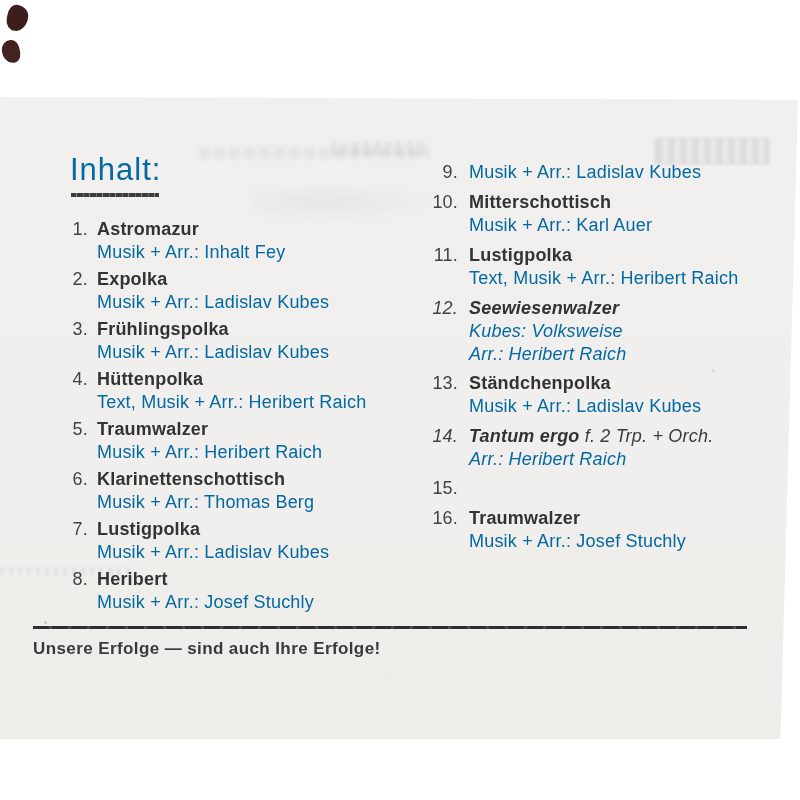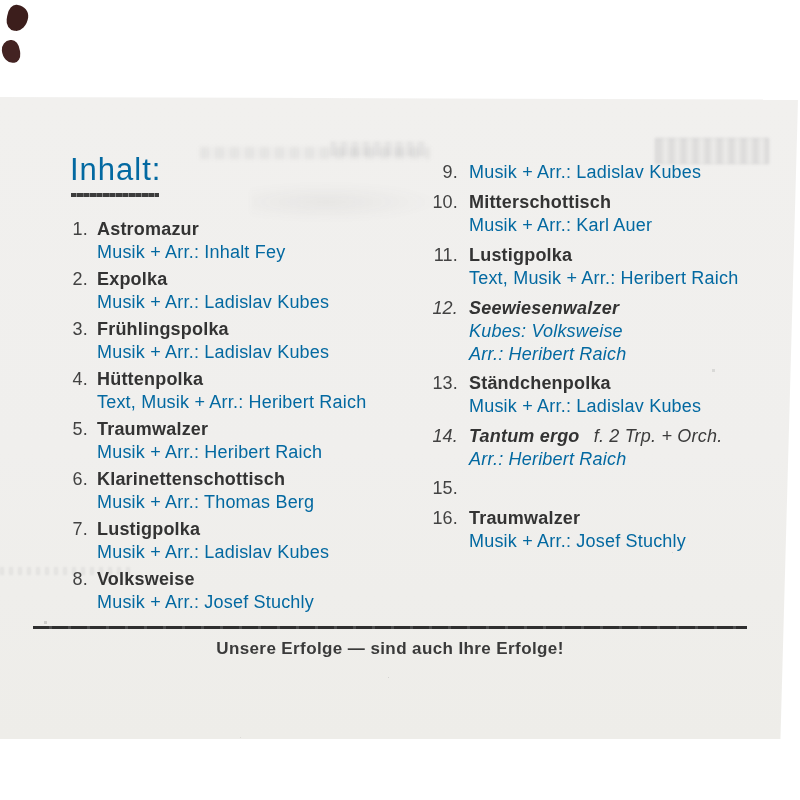--- a/index.html
+++ b/index.html
@@ -53,30 +53,30 @@
   .col{position:absolute;}
   .col-left{left:62px;top:218px;width:345px;}
   .col-right{left:430px;top:161px;width:350px;}
   .item{display:flex;line-height:23px;font-size:18px;color:#3e3e3e;letter-spacing:.2px;}
   .col-left .item{margin-bottom:4px;}
   .col-right .item{margin-bottom:7px;}
   .col-right .item.three{margin-bottom:6px;font-style:italic;}
   .num{width:26px;text-align:right;flex:0 0 26px;margin-right:9px;color:#424242;}
   .col-right .num{width:28px;flex-basis:28px;margin-right:11px;}
   .title .tb{font-weight:bold;color:#333333;}
-  .title .tr{font-weight:normal;color:#3c3c3c;margin-left:9px;}
+  .title .tr{font-weight:normal;color:#3c3c3c;}
   .credit{color:#0369a1;}
   
   .divider{
     position:absolute;left:33px;top:626px;width:714px;height:3px;
     background:repeating-linear-gradient(90deg,#2f2f2f 0 16px,#4c4c4c 16px 19px);
   }
   .slogan{
     position:absolute;left:33px;top:639px;width:714px;
-    text-align:center;font-size:17px;font-weight:bold;color:#3a3a3a;letter-spacing:.4px;
+    text-align:left;font-size:17px;font-weight:bold;color:#3a3a3a;letter-spacing:.4px;
   }
   
   .specks{position:absolute;left:0;top:0;width:1px;height:1px;background:transparent;
     box-shadow:45px 525px 0 1px rgba(60,60,60,.18),
                713px 273px 0 1px rgba(60,60,60,.12),
                388px 580px 0 0 rgba(60,60,60,.15),
                598px 176px 0 0 rgba(60,60,60,.14),
                120px 350px 0 0 rgba(60,60,60,.10),
                672px 455px 0 0 rgba(60,60,60,.12),
                240px 640px 0 0 rgba(60,60,60,.10);}
@@ -160,21 +160,21 @@
     <div class="body">
       <div class="title"><span class="tb">Lustigpolka</span><span class="tr"></span></div>
       <div class="credits">
           <div class="credit">Musik + Arr.: Ladislav Kubes</div>
         </div>
     </div>
   </div>
     <div class="item">
     <div class="num">8.</div>
     <div class="body">
-      <div class="title"><span class="tb">Volksweise</span><span class="tr"></span></div>
+      <div class="title"><span class="tb">Heribert</span><span class="tr"></span></div>
       <div class="credits">
           <div class="credit">Musik + Arr.: Josef Stuchly</div>
         </div>
     </div>
   </div>
   </div>
 <div class="col col-right" id="col1">
     <div class="item">
     <div class="num">9.</div>
     <div class="body">

